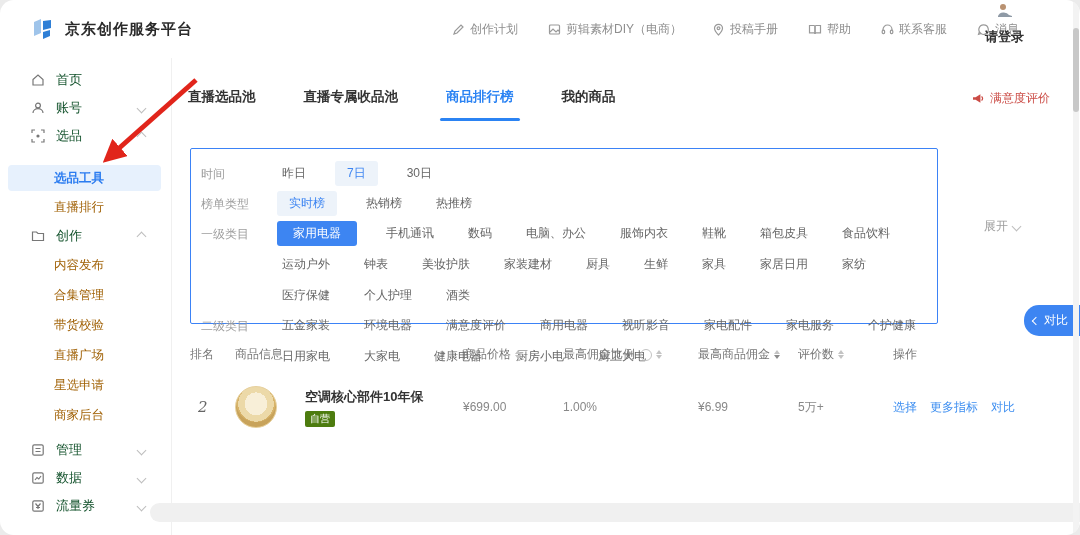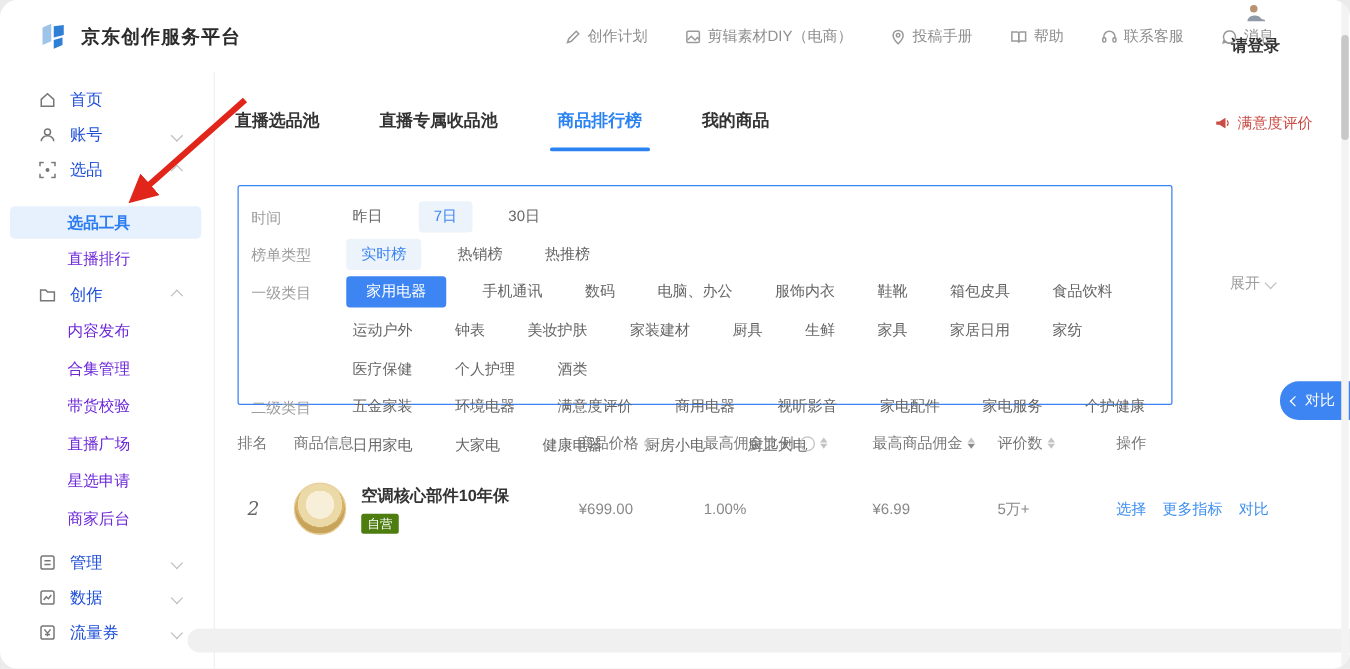--- a/index.html
+++ b/index.html
@@ -11,23 +11,23 @@
   .logo-title{font-size:15px;font-weight:bold;color:#2b2b2b;letter-spacing:1px;}
   .topnav{position:absolute;left:452px;top:0;height:58px;display:flex;align-items:center;gap:30px;}
   .nav-item{display:flex;align-items:center;gap:5px;font-size:12px;color:#8e8e8e;cursor:pointer;white-space:nowrap;}
   .login{position:absolute;right:56px;top:0;height:58px;display:flex;align-items:center;gap:8px;
          font-size:13px;font-weight:bold;color:#333;cursor:pointer;flex-direction:column;}
   
   .vtrack{position:absolute;right:1px;top:0;width:6px;height:100%;background:#f3f3f3;}
   .vthumb{position:absolute;right:1px;top:28px;width:6px;height:84px;background:#c8c8c8;border-radius:3px;}
   
   .sidebar{position:absolute;left:0;top:58px;width:172px;bottom:0;border-right:1px solid #f0f0f0;padding-top:8px;box-sizing:border-box;}
-  .sitem{height:28px;display:flex;align-items:center;gap:10px;padding-left:30px;font-size:13px;color:#1d4ed8;position:relative;cursor:pointer;}
+  .sitem{height:28px;display:flex;align-items:center;gap:10px;padding-left:30px;font-size:13px;color:#14532d;position:relative;cursor:pointer;}
   .sitem .chev{position:absolute;right:26px;}
-  .sub{height:30px;padding-left:54px;font-size:12.5px;color:#6d28d9;gap:0;}
+  .sub{height:30px;padding-left:54px;font-size:12.5px;color:#a16207;gap:0;}
   .sel{background:#e7f1fd;color:#2b7cf0;font-weight:bold;margin:15px 10px 1px 8px;padding-left:46px;height:26px;border-radius:4px;}
   .group-gap{margin-top:6px;}
   .chev{width:6px;height:6px;border-right:1.4px solid #bdbdbd;border-bottom:1.4px solid #bdbdbd;display:inline-block;}
   .chev.down{transform:rotate(45deg);}
   .chev.up{transform:rotate(-135deg);}
   .sicon{width:16px;display:flex;justify-content:center;}
   
   .arrow-svg{position:absolute;left:78px;top:66px;pointer-events:none;z-index:9;}
   
   .main{position:absolute;left:172px;top:58px;right:0;bottom:0;}
@@ -56,21 +56,21 @@
   .thead{position:absolute;left:18px;top:288px;right:56px;color:#777;font-size:12px;align-items:center;}
   .thead > div{display:flex;align-items:center;}
   .trow{position:absolute;left:18px;top:316px;right:56px;height:66px;align-items:center;font-size:12px;color:#888;}
   .sort{display:inline-flex;flex-direction:column;margin-left:4px;}
   .sort i{width:0;height:0;border-left:3.5px solid transparent;border-right:3.5px solid transparent;display:block;}
   .sort .u{border-bottom:4px solid #c3c3c3;margin-bottom:1.5px;}
   .sort .d{border-top:4px solid #c3c3c3;}
   .sort .d.on{border-top-color:#8a8a8a;}
   .info{width:10px;height:10px;border:1px solid #c3c3c3;border-radius:50%;display:inline-block;margin-left:5px;}
   .rank{font-family:"DejaVu Serif",serif;font-style:italic;font-size:15px;color:#666;padding-left:8px;}
-  .pinfo{display:flex;align-items:center;gap:12px;}
+  .pinfo{display:flex;align-items:center;gap:28px;}
   .pimg{width:40px;height:40px;border-radius:50%;flex:none;border:1px solid #e6cf9b;
         background:radial-gradient(circle at 50% 42%,#f8efd8 0 37%,#ecd9a8 37% 58%,#d7b369 58% 100%);
         box-shadow:inset 0 -5px 0 rgba(150,110,40,.22);cursor:pointer;}
   .pname{font-size:13px;color:#333;font-weight:bold;cursor:pointer;}
   .ptag{display:inline-block;margin-top:5px;background:#4d7c0f;color:#fff;font-size:10px;font-weight:normal;
         padding:1px 5px;border-radius:2px;}
   .actions{display:flex;gap:13px;color:#3d8ef0;white-space:nowrap;}
   .actions span{cursor:pointer;}
   
   .bottombar{position:absolute;left:150px;right:0;bottom:13px;height:19px;background:#f0f0f0;border-radius:10px 0 0 10px;}

